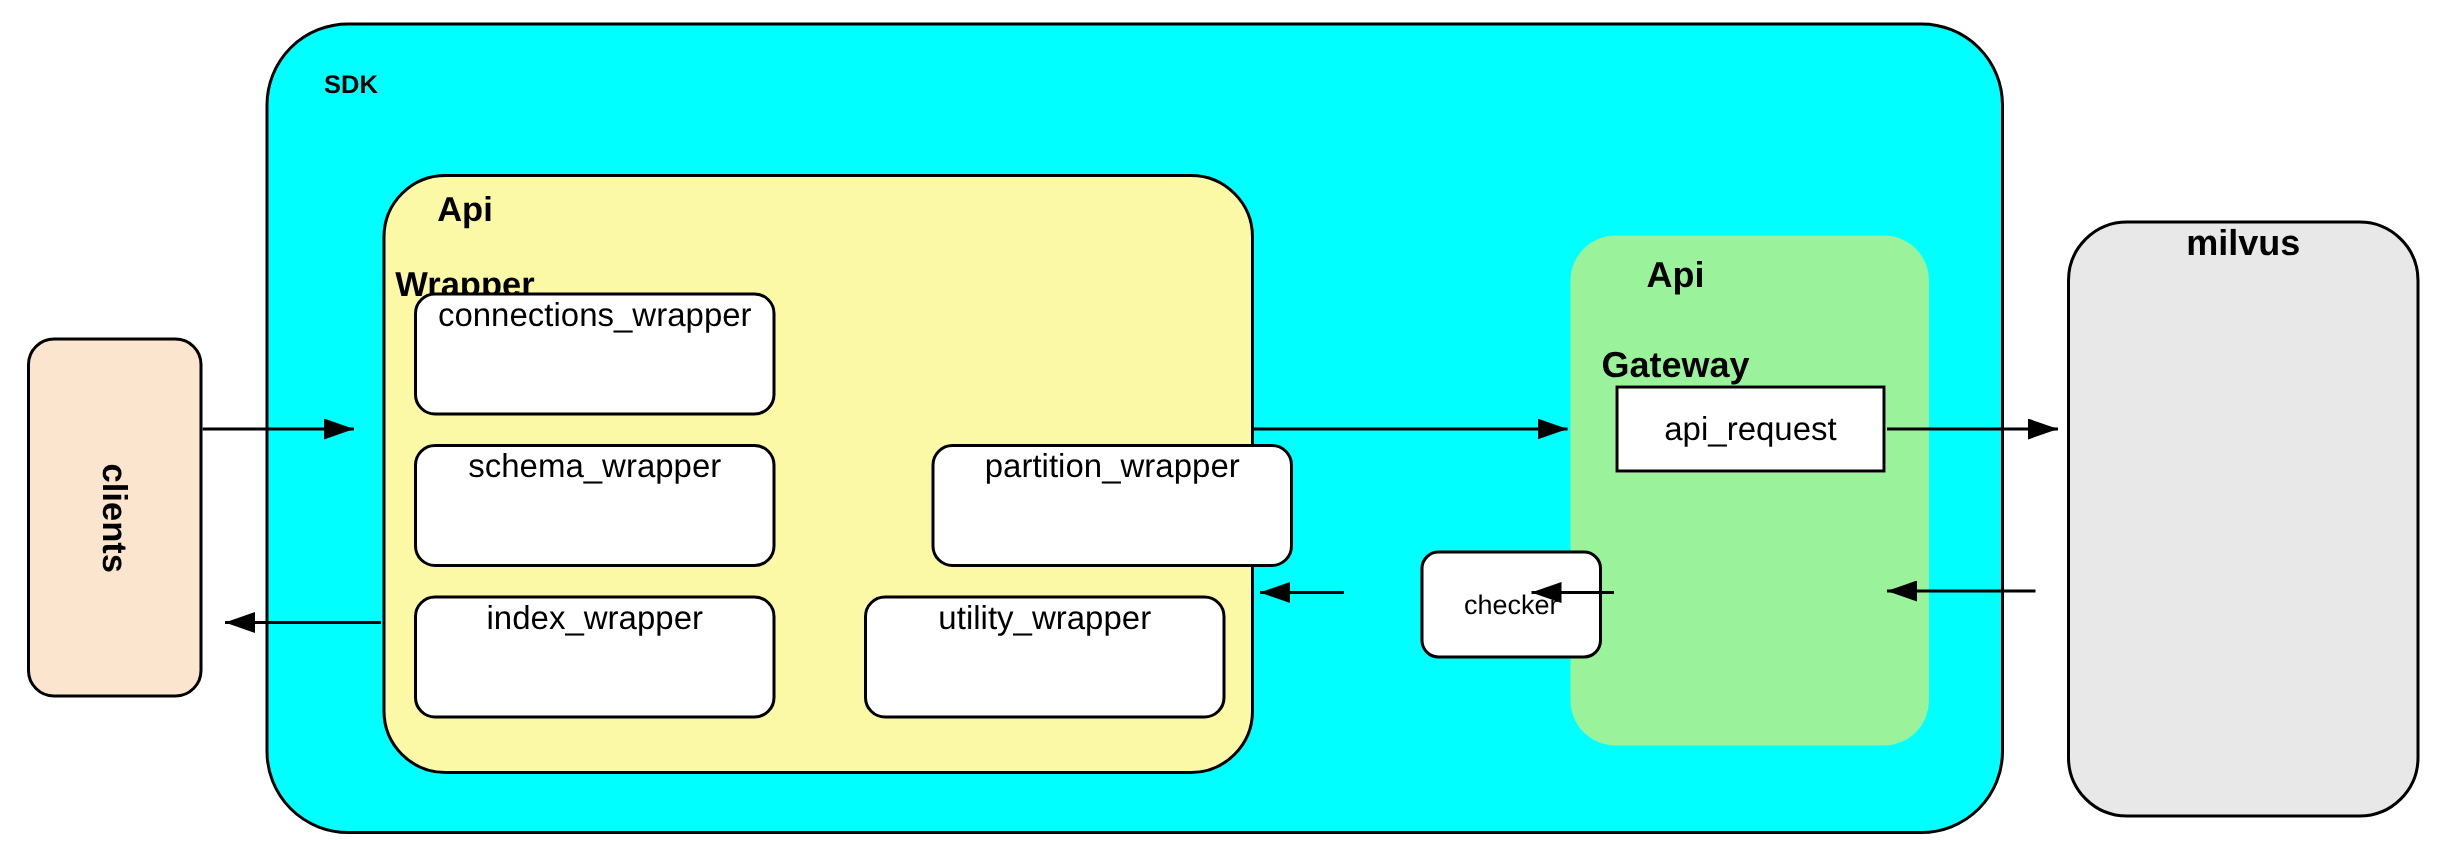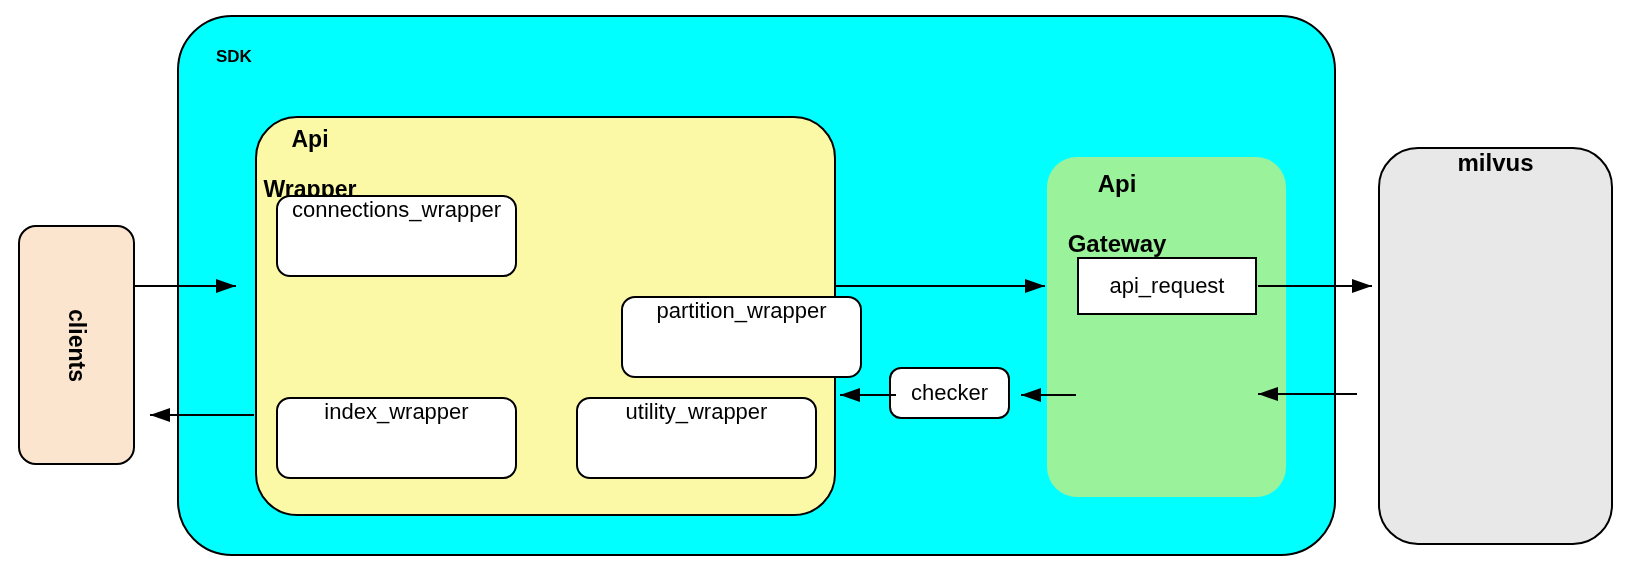--- a/index.html
+++ b/index.html
@@ -45,24 +45,24 @@
     text-align:center;font-size:24px;font-weight:bold;line-height:30px;
     white-space:pre-line;
   }
   .gbox{
     width:180px;height:58px;
     background:#ffffff;border-radius:0;
     display:flex;align-items:center;justify-content:center;
     font-size:22px;
   }
   .checker{
-    left:889px;top:367px;width:121px;height:52px;
+    left:947px;top:367px;width:121px;height:72px;
     background:#ffffff;border-radius:12px;
     display:flex;align-items:center;justify-content:center;
-    font-size:22px;
+    font-size:18px;
   }
   .clients{
     left:18px;top:225px;width:117px;height:240px;
     background:#FCE5CE;border-radius:18px;
     display:flex;align-items:center;justify-content:center;
   }
   .clients span{
     transform:rotate(90deg);
     font-size:23px;font-weight:bold;white-space:nowrap;
   }
@@ -89,20 +89,23 @@
 
   <div class="node stroked sdk"></div>
   <div class="sdk-label">SDK</div>
 
   <div class="node stroked wrapper"></div>
   <div class="wrapper-label"><span>Api</span><br>
     <span>Wrapper</span></div>
 
   <div class="node stroked wbox" style="left:276px;top:195px;">
     <span>connections_wrapper</span>
+    </div>
+  <div class="node stroked wbox" style="left:276px;top:296px;">
+    <span>schema_wrapper</span>
     </div>
   <div class="node stroked wbox" style="left:576px;top:296px;margin-left:45px;">
     <span>partition_wrapper</span>
     </div>
   <div class="node stroked wbox" style="left:276px;top:397px;">
     <span>index_wrapper</span>
     </div>
   <div class="node stroked wbox" style="left:576px;top:397px;">
     <span>utility_wrapper</span>
     </div>

